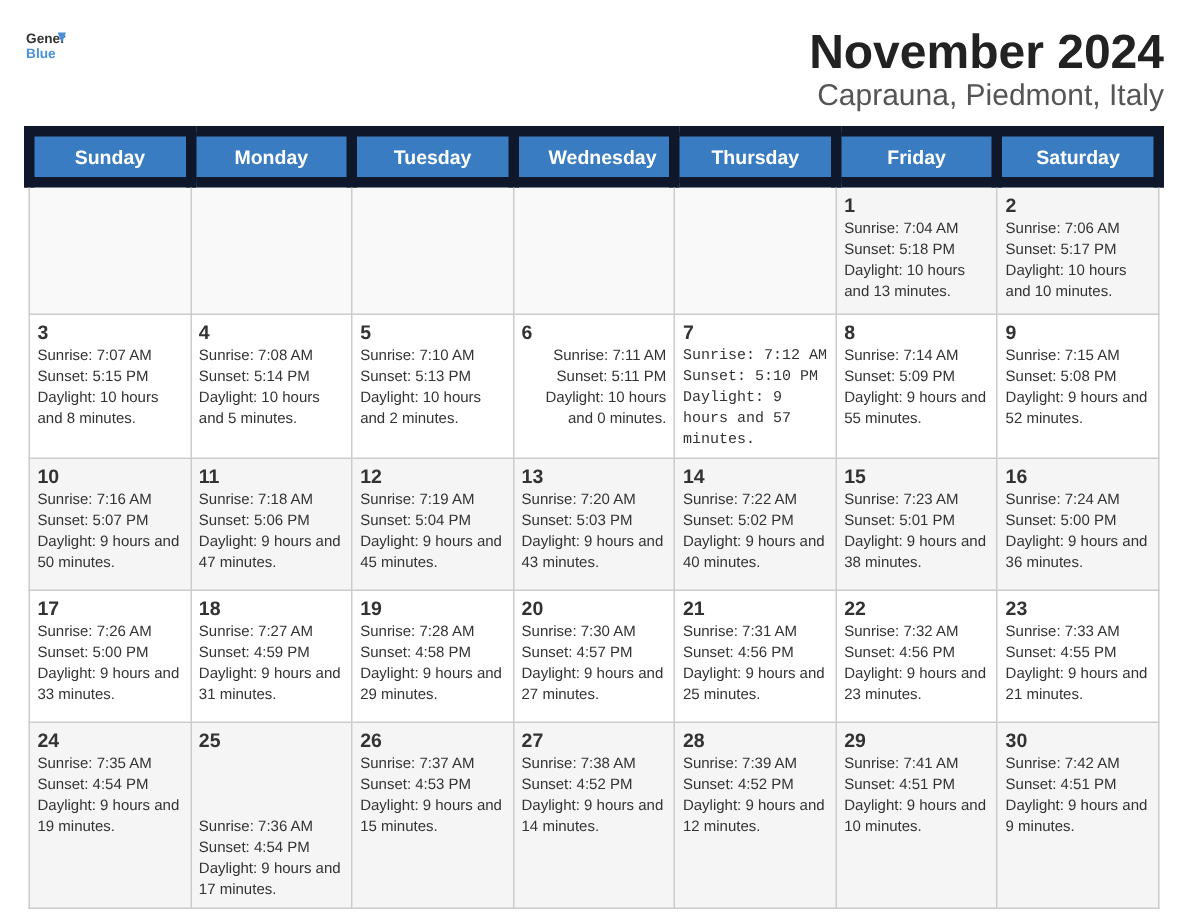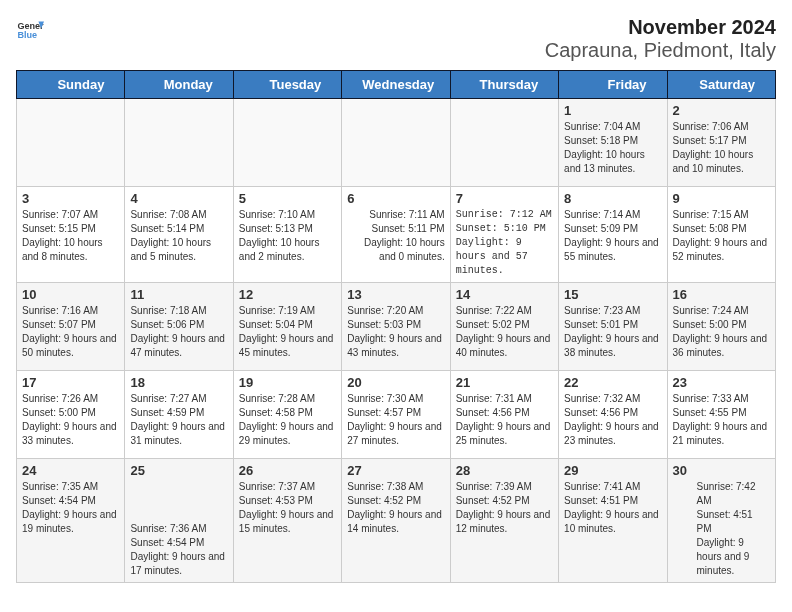--- a/index.html
+++ b/index.html
@@ -22,41 +22,41 @@
       gap: 4px;
     }
     .logo-icon {
       width: 28px;
       height: 28px;
     }
     .title-area {
       text-align: right;
     }
     .month-title {
-      font-size: 20px;
+      font-size: 32px;
       font-weight: bold;
       color: #222;
     }
     .location-subtitle {
       font-size: 20px;
       color: #555;
     }
     .calendar-table {
       width: 100%;
       border-collapse: collapse;
       table-layout: fixed;
     }
     .calendar-table thead th {
       background-color: #3a7cc1;
       color: #fff;
       font-size: 13px;
       font-weight: bold;
       padding: 6px 20px;
-      text-align: right;
-      border: 1px solid #0f172a;
+      text-align: center;
+      border: 7px solid #0f172a;
     }
     .calendar-table tbody td {
       border: 1px solid #ccc;
       vertical-align: top;
       padding: 4px 5px;
       font-size: 10.5px;
       color: #333;
       min-height: 80px;
       height: 88px;
       background: #fff;
@@ -295,19 +295,19 @@
 Daylight: 9 hours and 12 minutes.</div>
         </td>
         <td>
           <span class="day-number">29</span>
           <div class="day-info" style="white-space: pre-line;">Sunrise: 7:41 AM
 Sunset: 4:51 PM
 Daylight: 9 hours and 10 minutes.</div>
         </td>
         <td>
           <span class="day-number">30</span>
-          <div class="day-info" style="white-space: pre-line; margin-left: 24px;">Sunrise: 7:42 AM
+          <div class="day-info" style="white-space: pre-line;">Sunrise: 7:42 AM
 Sunset: 4:51 PM
 Daylight: 9 hours and 9 minutes.</div>
         </td>
       </tr>
     </tbody>
 </table>
 
 </body></html>

